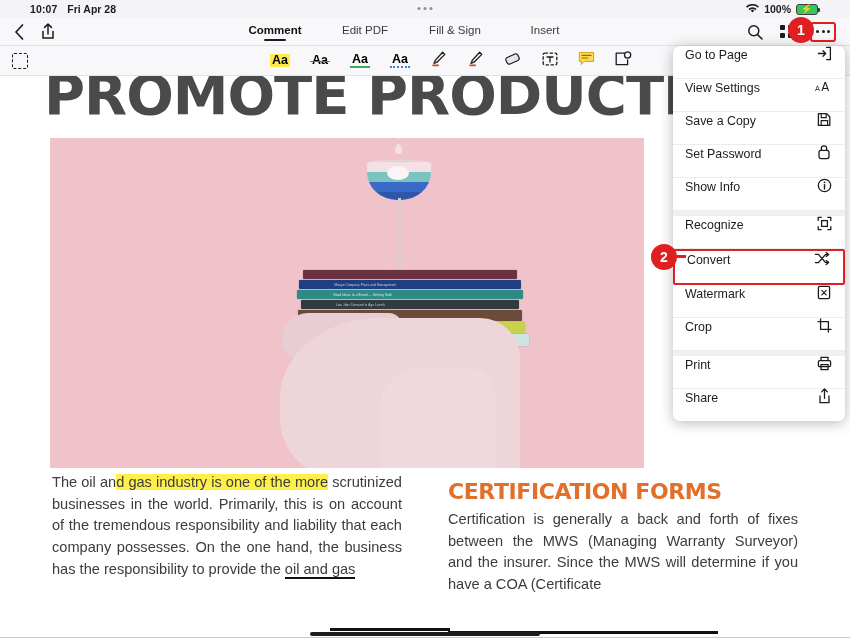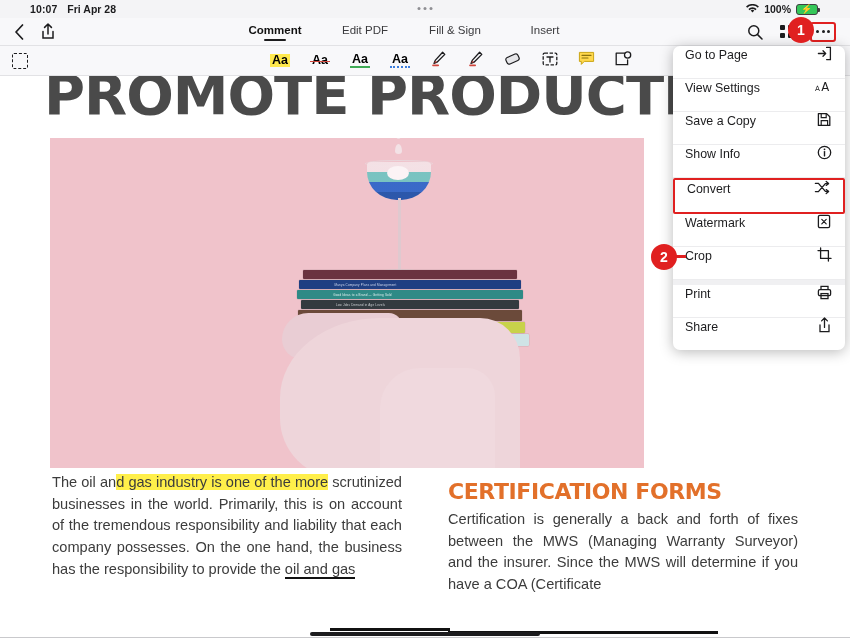--- a/index.html
+++ b/index.html
@@ -342,29 +342,47 @@
     <div class="mi">
       <span>Save a Copy</span>
       <span class="mi-ico">
         <svg width="15" height="15" viewBox="0 0 15 15">
             <path d="M1.4 1.6h8.2l3.2 3.2v8.6H1.4z" fill="none" stroke="#1c1c1e" stroke-width="1.3" stroke-linejoin="round"></path>
             <path d="M4.2 1.6v4h5v-4M4.2 13.4V8.6h6.4v4.8" fill="none" stroke="#1c1c1e" stroke-width="1.2"></path>
           </svg>
       </span>
     </div>
     <div class="mi">
+      <span>Set Password</span>
+      <span class="mi-ico">
+        <svg width="14" height="16" viewBox="0 0 14 16">
+            <rect x="2" y="6.4" width="10" height="8.2" rx="2" fill="none" stroke="#1c1c1e" stroke-width="1.3"></rect>
+            <path d="M4.3 6.4V4.6a2.7 2.7 0 0 1 5.4 0v1.8" fill="none" stroke="#1c1c1e" stroke-width="1.3"></path>
+          </svg>
+      </span>
+    </div>
+    <div class="mi">
       <span>Show Info</span>
       <span class="mi-ico">
         <svg width="15" height="15" viewBox="0 0 15 15">
             <circle cx="7.5" cy="7.5" r="6.2" fill="none" stroke="#1c1c1e" stroke-width="1.3"></circle>
             <path d="M7.5 6.6v4.3" stroke="#1c1c1e" stroke-width="1.4" stroke-linecap="round"></path>
             <circle cx="7.5" cy="4.3" r=".9" fill="#1c1c1e"></circle>
           </svg>
       </span>
     </div>
+    <div class="mi group-top">
+      <span>Recognize</span>
+      <span class="mi-ico">
+        <svg width="15" height="15" viewBox="0 0 15 15">
+            <path d="M1.2 4.4V1.4h3M10.8 1.4h3v3M13.8 10.6v3h-3M4.2 13.6h-3v-3" fill="none" stroke="#1c1c1e" stroke-width="1.3" stroke-linecap="round" stroke-linejoin="round"></path>
+            <rect x="4.6" y="4.6" width="5.8" height="5.8" fill="none" stroke="#1c1c1e" stroke-width="1.3"></rect>
+          </svg>
+      </span>
+    </div>
     <div class="mi highlight">
       <span>Convert</span>
       <span class="mi-ico">
         <svg width="16" height="15" viewBox="0 0 16 15">
             <path d="M1.4 3.4h3l7 8h3M1.4 11.6h3l7-8h3" fill="none" stroke="#1c1c1e" stroke-width="1.3" stroke-linecap="round"></path>
             <path d="M12.2 1.4 14.6 3.4l-2.4 2M12.2 9.6l2.4 2-2.4 2" fill="none" stroke="#1c1c1e" stroke-width="1.3" stroke-linecap="round" stroke-linejoin="round"></path>
           </svg>
       </span>
     </div>
     <div class="mi">

